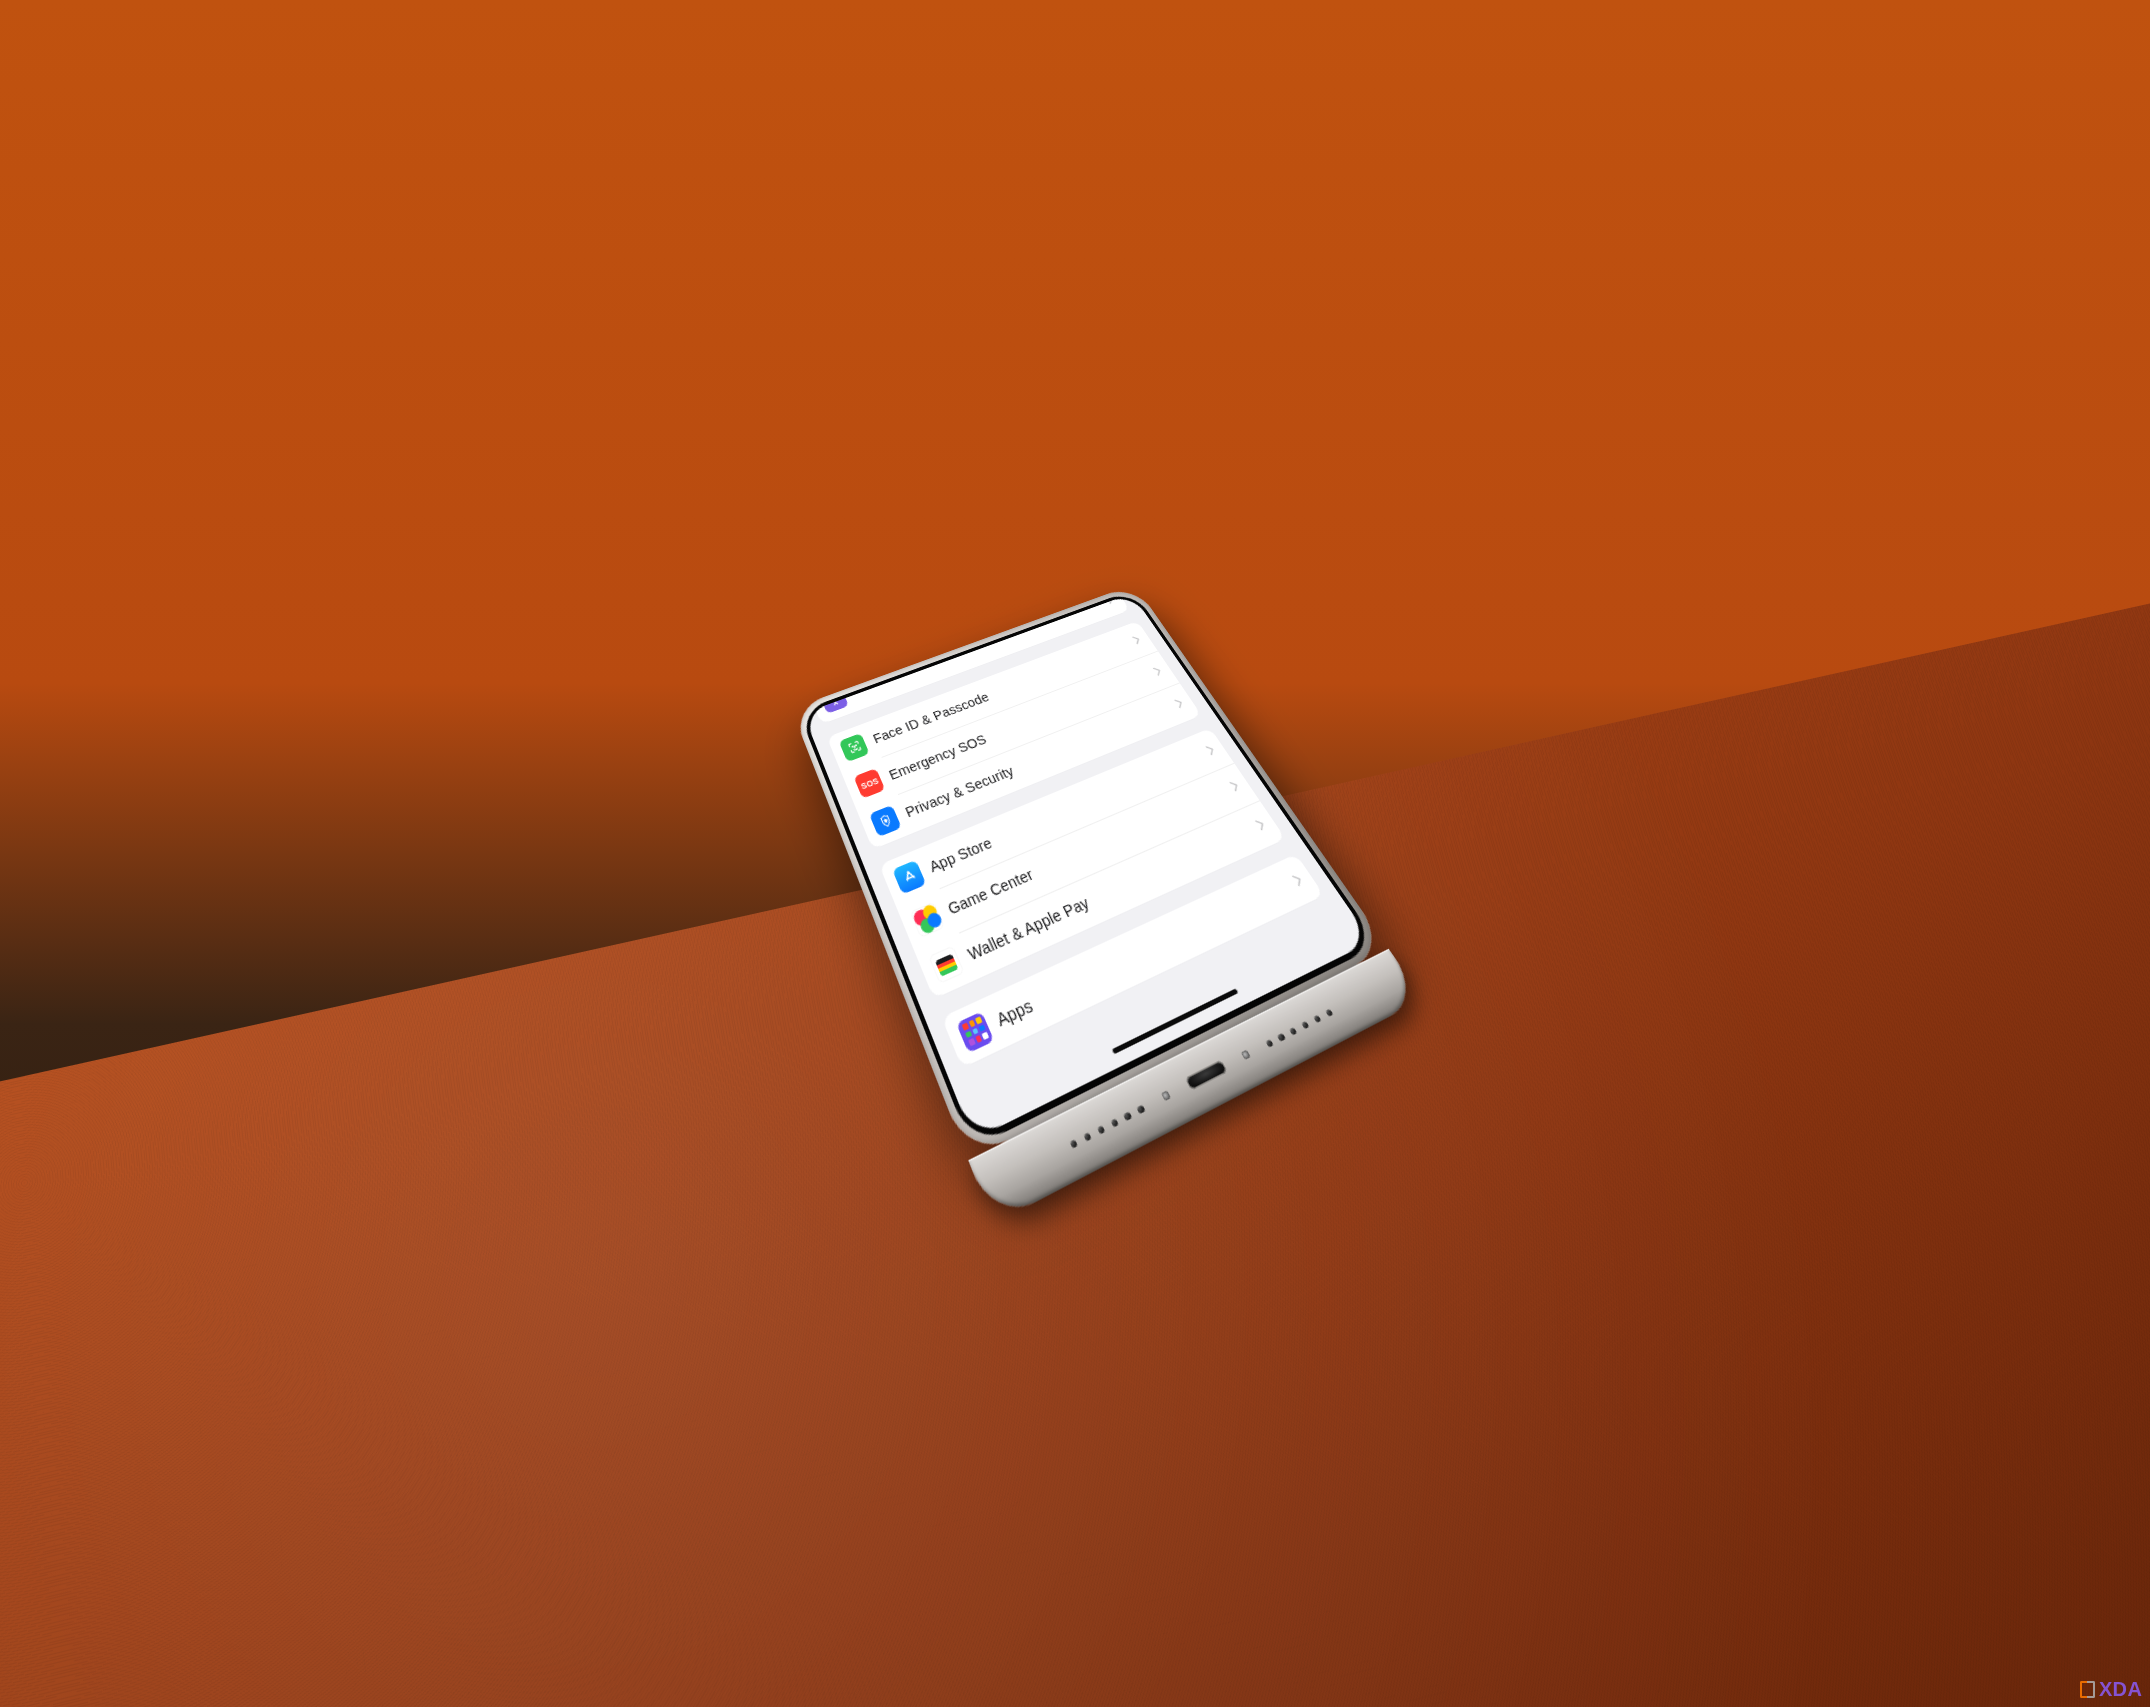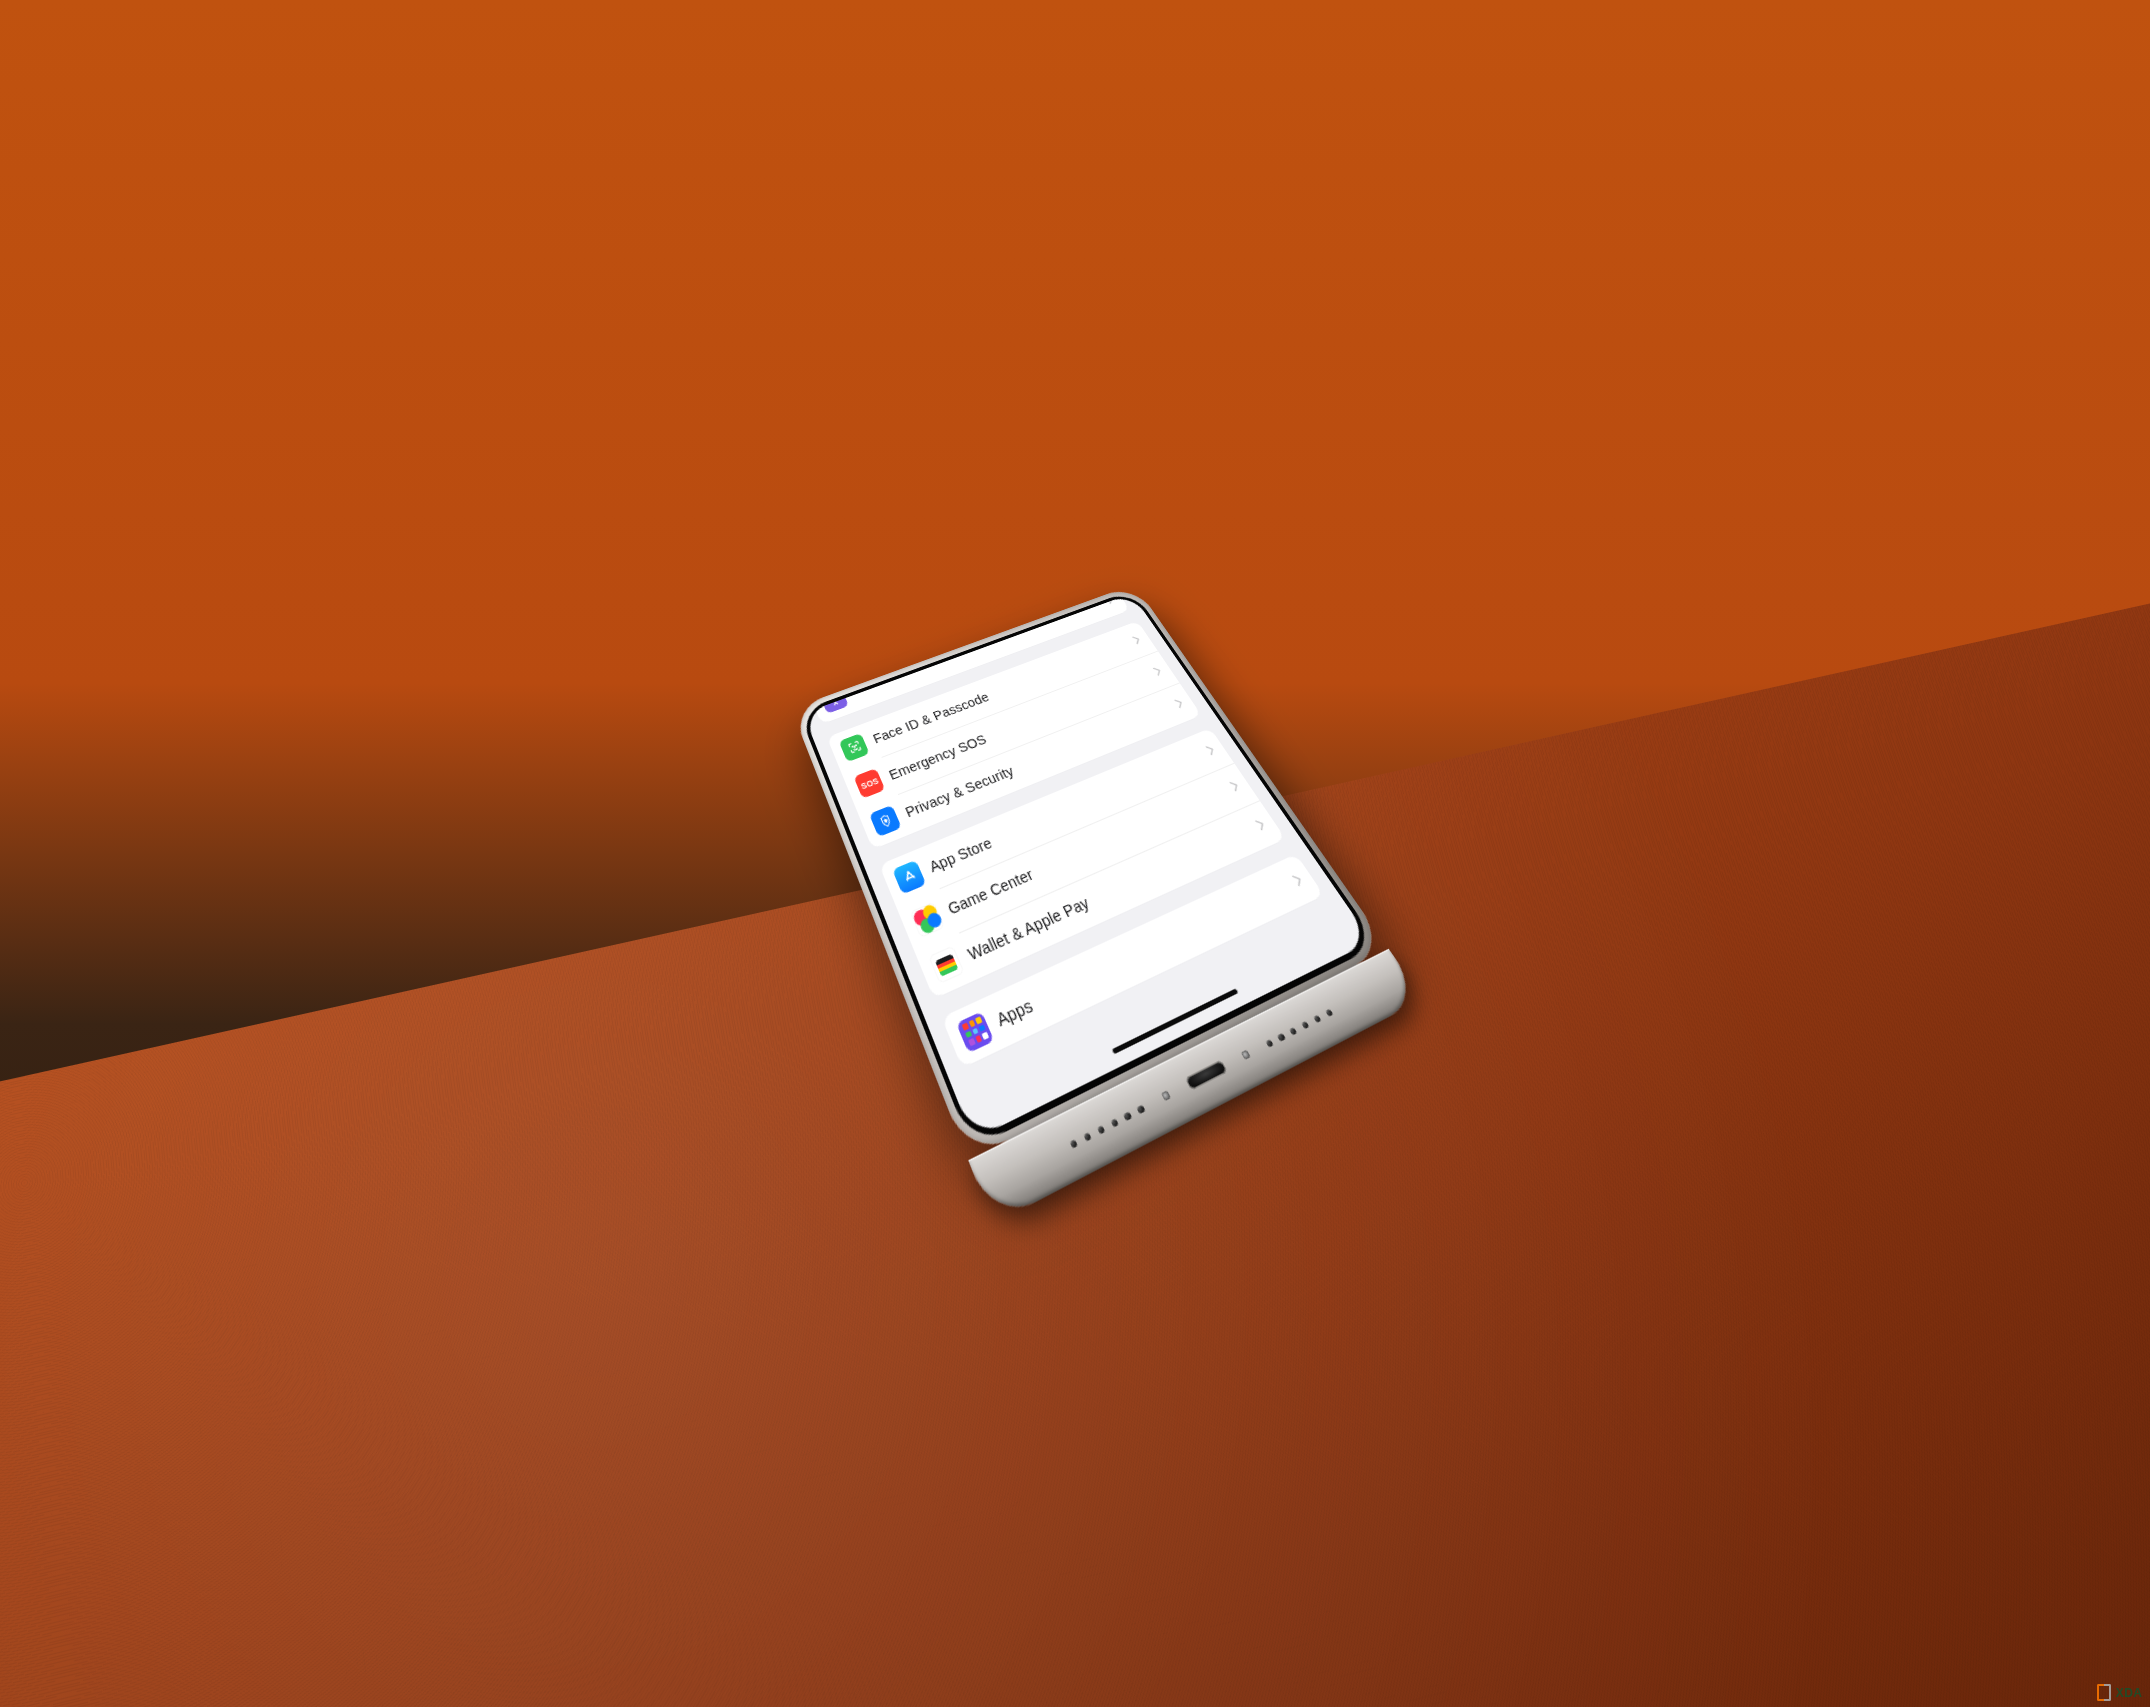--- a/index.html
+++ b/index.html
@@ -223,21 +223,21 @@
     width: 14.6px; height: 17px; position: relative;
   }
   .wm-bracket::before, .wm-bracket::after {
     content:"";
     position:absolute;
     width:5.2px; top:0; bottom:0;
     border:2.6px solid;
   }
   .wm-bracket::before { left:0; border-right:none; border-color:#ff7a00; border-radius:1.7px 0 0 1.7px;}
   .wm-bracket::after  { right:0; border-left:none; border-color:#b0b0b0; border-radius:0 1.7px 1.7px 0;}
-  .wm-text { color:#14532d; font-size:12px; }
+  .wm-text { color:#8b5cf6; font-size:20px; }
 
   svg { display:block; }
 </style>
 </head>
 <body>
 
 <div class="scene">
   <div class="leather"></div>
 
   <div class="phone">

